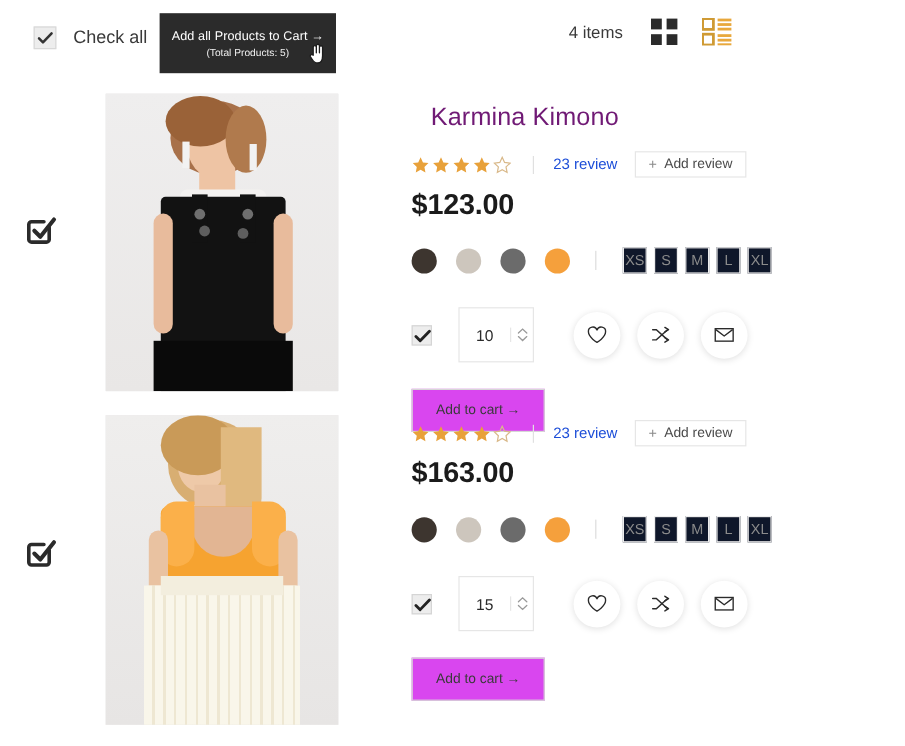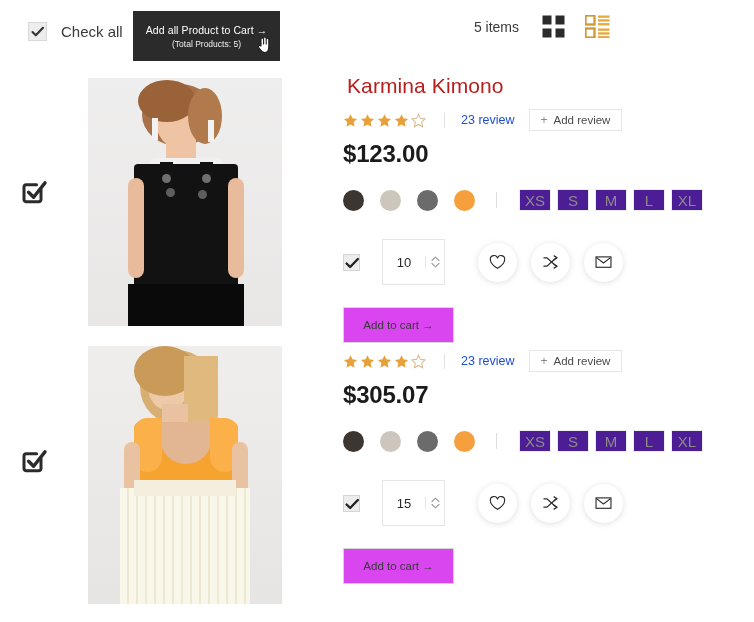--- a/index.html
+++ b/index.html
@@ -100,22 +100,22 @@
   }
   .prod-info {
     position: absolute;
     left: 343px;
     top: 0;
     width: 400px;
   }
   .prod-title {
     font-size: 21px;
     font-weight: 400;
-    color: #b91c1c;
-    margin: 4px;
+    color: #701a75;
+    margin: 16px;
     letter-spacing: .1px;
   }
   .rating-row {
     display: flex;
     align-items: center;
     margin-top: 11px;
     height: 22px;
   }
   .stars { display: flex; gap: 2px; line-height: 0; }
   .rating-div {
@@ -163,24 +163,24 @@
     border-radius: 50%;
     cursor: pointer;
   }
   .variant-div {
     width: 1px; height: 16px;
     background: #ddd;
     margin: 0 22px 0 21px;
   }
   .sizes { display: flex; gap: 6px; }
   .size-box {
-    width: 32px; height: 22px;
+    width: 20px; height: 22px;
     border: 1px solid #ededed;
-    background: #4c1d95;
-    font-size: 15px;
+    background: #0f172a;
+    font-size: 12px;
     color: #8b8b8b;
     display: flex;
     align-items: center;
     justify-content: center;
     cursor: pointer;
     font-family: "Liberation Sans", sans-serif;
   }
   .action-row {
     display: flex;
     align-items: center;
@@ -260,29 +260,29 @@
   <div class="check-all-box">
     <span class="cb-small">
       <svg width="14" height="12" viewBox="0 0 14 12">
         <path d="M1.5 6 L4.8 9.3 L12 1.8" stroke="#333" stroke-width="2.1" fill="none" stroke-linecap="round" stroke-linejoin="round"></path>
       </svg>
     </span>
     <span class="check-all-label">Check all</span>
   </div>
 
   <button class="add-all-btn">
-    <span class="add-all-line1">Add all Product to Cart →</span>
+    <span class="add-all-line1">Add all Products to Cart →</span>
     <span class="add-all-line2">(Total Products: 5)</span>
   </button>
 
   <svg class="cursor-hand" viewBox="0 0 16 20">
     <path d="M5 11 V4.3 a1.3 1.3 0 0 1 2.6 0 V9 V3.2 a1.3 1.3 0 0 1 2.6 0 V9 V4.4 a1.3 1.3 0 0 1 2.6 0 V11.4 c0 3.6-1.6 6.1-4.3 6.1 -2.3 0-3.3-1.2-4.4-3.1 L2.6 12.2 a1.2 1.2 0 0 1 1.8-1.5z" fill="#ffffff" stroke="#1d1d1d" stroke-width="1.1" stroke-linejoin="round"></path>
   </svg>
 
-  <div class="items-count">5 items</div>
+  <div class="items-count">4 items</div>
 
   <div class="view-toggle">
     <span class="view-btn">
       <svg width="23" height="23" viewBox="0 0 23 23">
         <rect x="0.5" y="0.5" width="9" height="9" fill="#2b2b2b"></rect>
         <rect x="13.5" y="0.5" width="9" height="9" fill="#2b2b2b"></rect>
         <rect x="0.5" y="13.5" width="9" height="9" fill="#2b2b2b"></rect>
         <rect x="13.5" y="13.5" width="9" height="9" fill="#2b2b2b"></rect>
       </svg>
     </span>
@@ -480,21 +480,21 @@
           </svg>
       </span>
       <span class="rating-div"></span>
       <span class="review-count">23 review</span>
       <button class="add-review-btn">
         <span class="plus-sign">+</span>
         <span>Add review</span>
       </button>
     </div>
 
-    <div class="price">$305.07</div>
+    <div class="price">$163.00</div>
 
     <div class="variant-row">
       <span class="colors">
         <span class="swatch" style="background:#3d352f;"></span>
         <span class="swatch" style="background:#cdc6bd;"></span>
         <span class="swatch" style="background:#6b6b6b;"></span>
         <span class="swatch" style="background:#f5a03c;"></span>
       </span>
       <span class="variant-div"></span>
       <span class="sizes">

